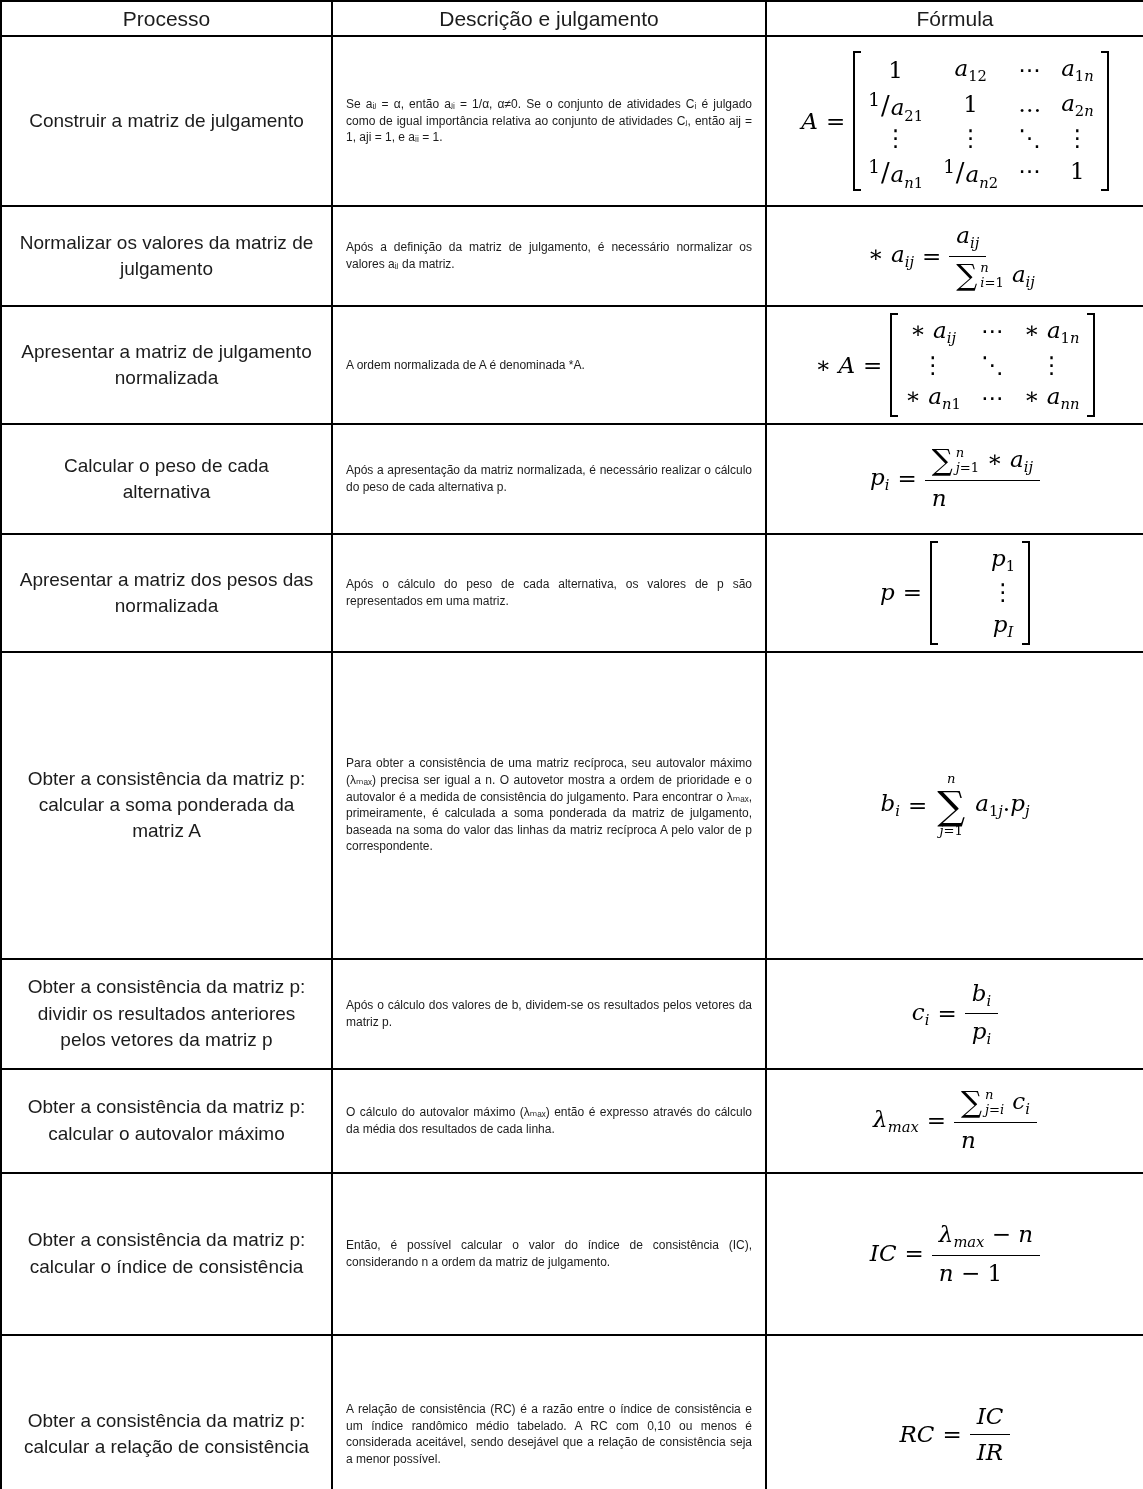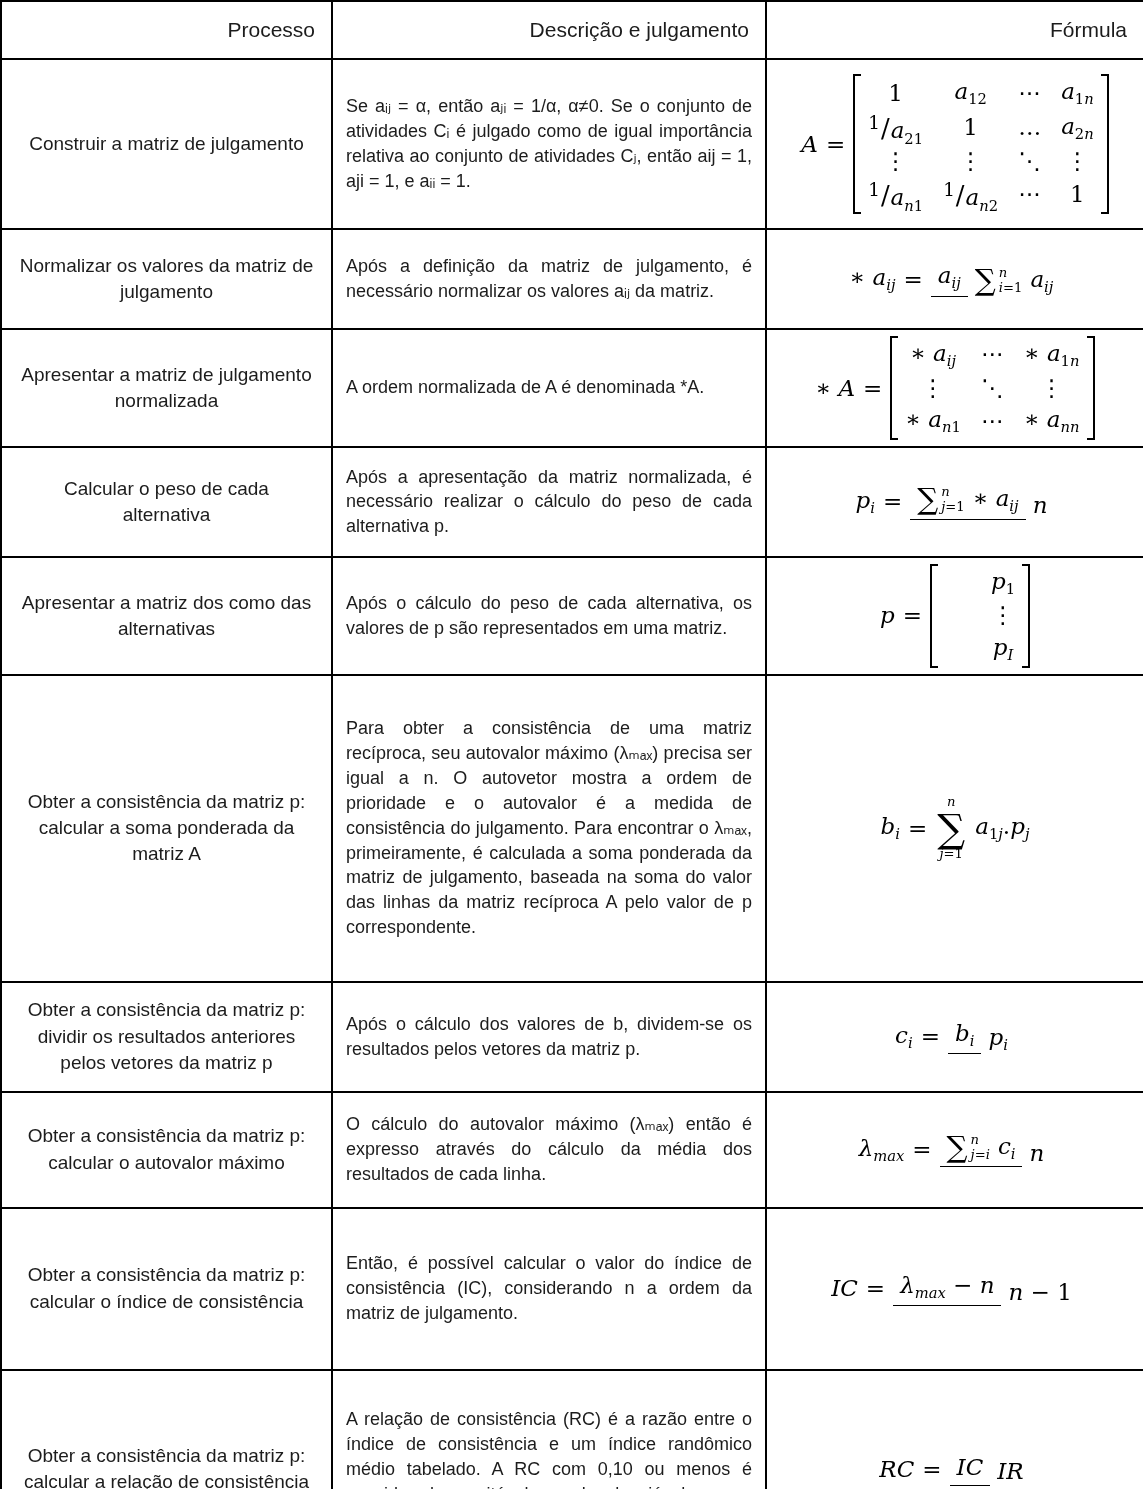--- a/index.html
+++ b/index.html
@@ -3,45 +3,45 @@
 <meta charset="utf-8">
 <style>
   * { box-sizing: border-box; }
   html, body { margin: 0; padding: 0; background: #ffffff; }
   body { width: 1143px; font-family: "Liberation Sans", "DejaVu Sans", sans-serif; color: #1c1c1c; }
 
   table.tbl { border-collapse: collapse; width: 1143px; table-layout: fixed; }
   col.c1 { width: 331px; } col.c2 { width: 434px; } col.c3 { width: 378px; }
   th, td { border: 2px solid #000; vertical-align: middle; }
   thead tr { height: 35px; }
-  th { font-weight: 400; font-size: 21px; text-align: right; padding: 16px; }
+  th { font-weight: 400; font-size: 21px; text-align: center; padding: 4px; }
 
   tbody tr:nth-child(1)  { height: 170px; }
   tbody tr:nth-child(2)  { height: 100px; }
   tbody tr:nth-child(3)  { height: 100px; }
   tbody tr:nth-child(4)  { height: 110px; padding-left: 29px; }
   tbody tr:nth-child(5)  { height: 108px; }
   tbody tr:nth-child(6)  { height: 307px; }
   tbody tr:nth-child(7)  { height: 110px; }
-  tbody tr:nth-child(8)  { height: 116px; }
+  tbody tr:nth-child(8)  { height: 104px; }
   tbody tr:nth-child(9)  { height: 162px; }
   tbody tr:nth-child(10) { height: 199px; }
 
   td.processo  { text-align: center;  font-size: 19px; line-height: 1.38; padding: 6px 16px; }
-  td.descricao { text-align: justify; font-size: 18px; line-height: 1.38; padding: 8px 13px; border-radius: 17px; }
+  td.descricao { text-align: justify; font-size: 12px; line-height: 1.38; padding: 8px 13px; border-radius: 17px; }
   td.formula   { text-align: center;  padding: 6px 6px; }
 
   
   .fx { display: flex; width: 100%; justify-content: center; align-items: center;
         font-family: "DejaVu Serif", "DejaVu Sans", serif; font-size: 23px; color: #000; line-height: 1.25; }
   .fx .it { font-style: italic; }
   .fx-leaf { white-space: pre; }
   .fx-sb { font-size: 64%; vertical-align: -0.35em; white-space: pre; }
   .fx-row { display: inline-flex; align-items: center; gap: 8px; }
-  .fx-frac { display: inline-flex; flex-direction: row; align-items: flex-end; vertical-align: middle; }
+  .fx-frac { display: inline-flex; flex-direction: column; align-items: flex-start; vertical-align: middle; }
   .fx-num { display: inline-flex; justify-content: center; padding: 0 7px 3px; border-bottom: 1.5px solid #000; }
   .fx-den { display: inline-flex; justify-content: center; padding: 3px 7px 0; }
   .fx-mat { display: inline-flex; align-items: stretch; }
   .fx-bl, .fx-br { width: 8px; flex: none; border: 2px solid #000; }
   .fx-bl { border-right: none; margin-right: 5px; }
   .fx-br { border-left: none;  margin-left: 5px; }
   .fx-grid { display: grid; gap: 3px 20px; align-items: center; justify-items: center; padding: 3px 2px; }
   .fx-cell { display: inline-flex; }
   .fx-sumb { display: inline-flex; flex-direction: column; align-items: center; margin: 0 2px; }
   .fx-sumb .fx-sigma { font-size: 170%; line-height: 0.95; }
@@ -247,21 +247,21 @@
                 </span>
                 <span class="fx-den">
                   <span class="fx-leaf"><span class="it">n</span></span>
                 </span>
               </span>
             </span>
           </span>
         </td>
     </tr>
     <tr>
-      <td class="processo">Apresentar a matriz dos como das alternativas</td>
+      <td class="processo">Apresentar a matriz dos pesos das normalizada</td>
       <td class="descricao">Após o cálculo do peso de cada alternativa, os valores de p são representados em uma matriz.</td>
       <td class="formula">
           <span class="fx">
             <span class="fx-row">
               <span class="fx-leaf"><span class="it">p</span></span>
               <span class="fx-leaf"><span>=</span></span>
               <span class="fx-mat">
                 <span class="fx-bl"></span>
                 <span class="fx-grid" style="grid-template-columns: repeat(1, auto); margin-left: 46px;">
                   <span class="fx-cell">

